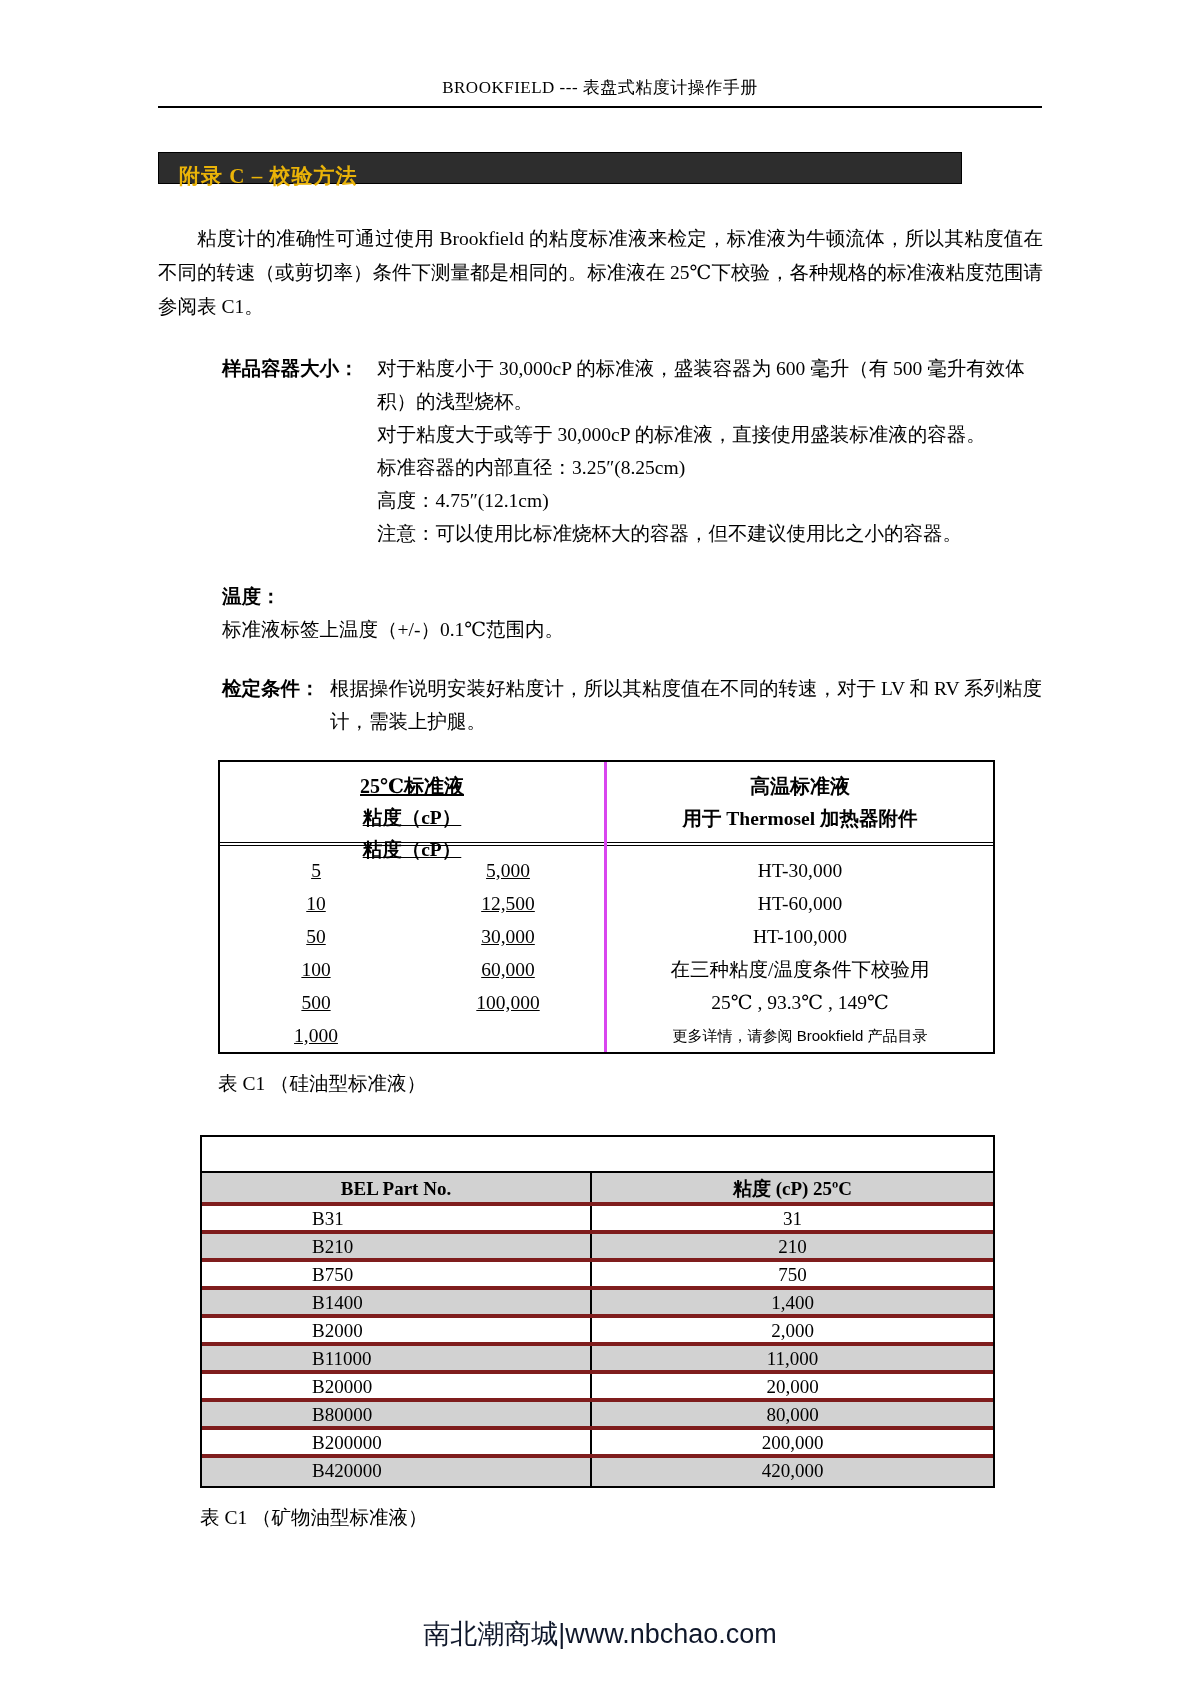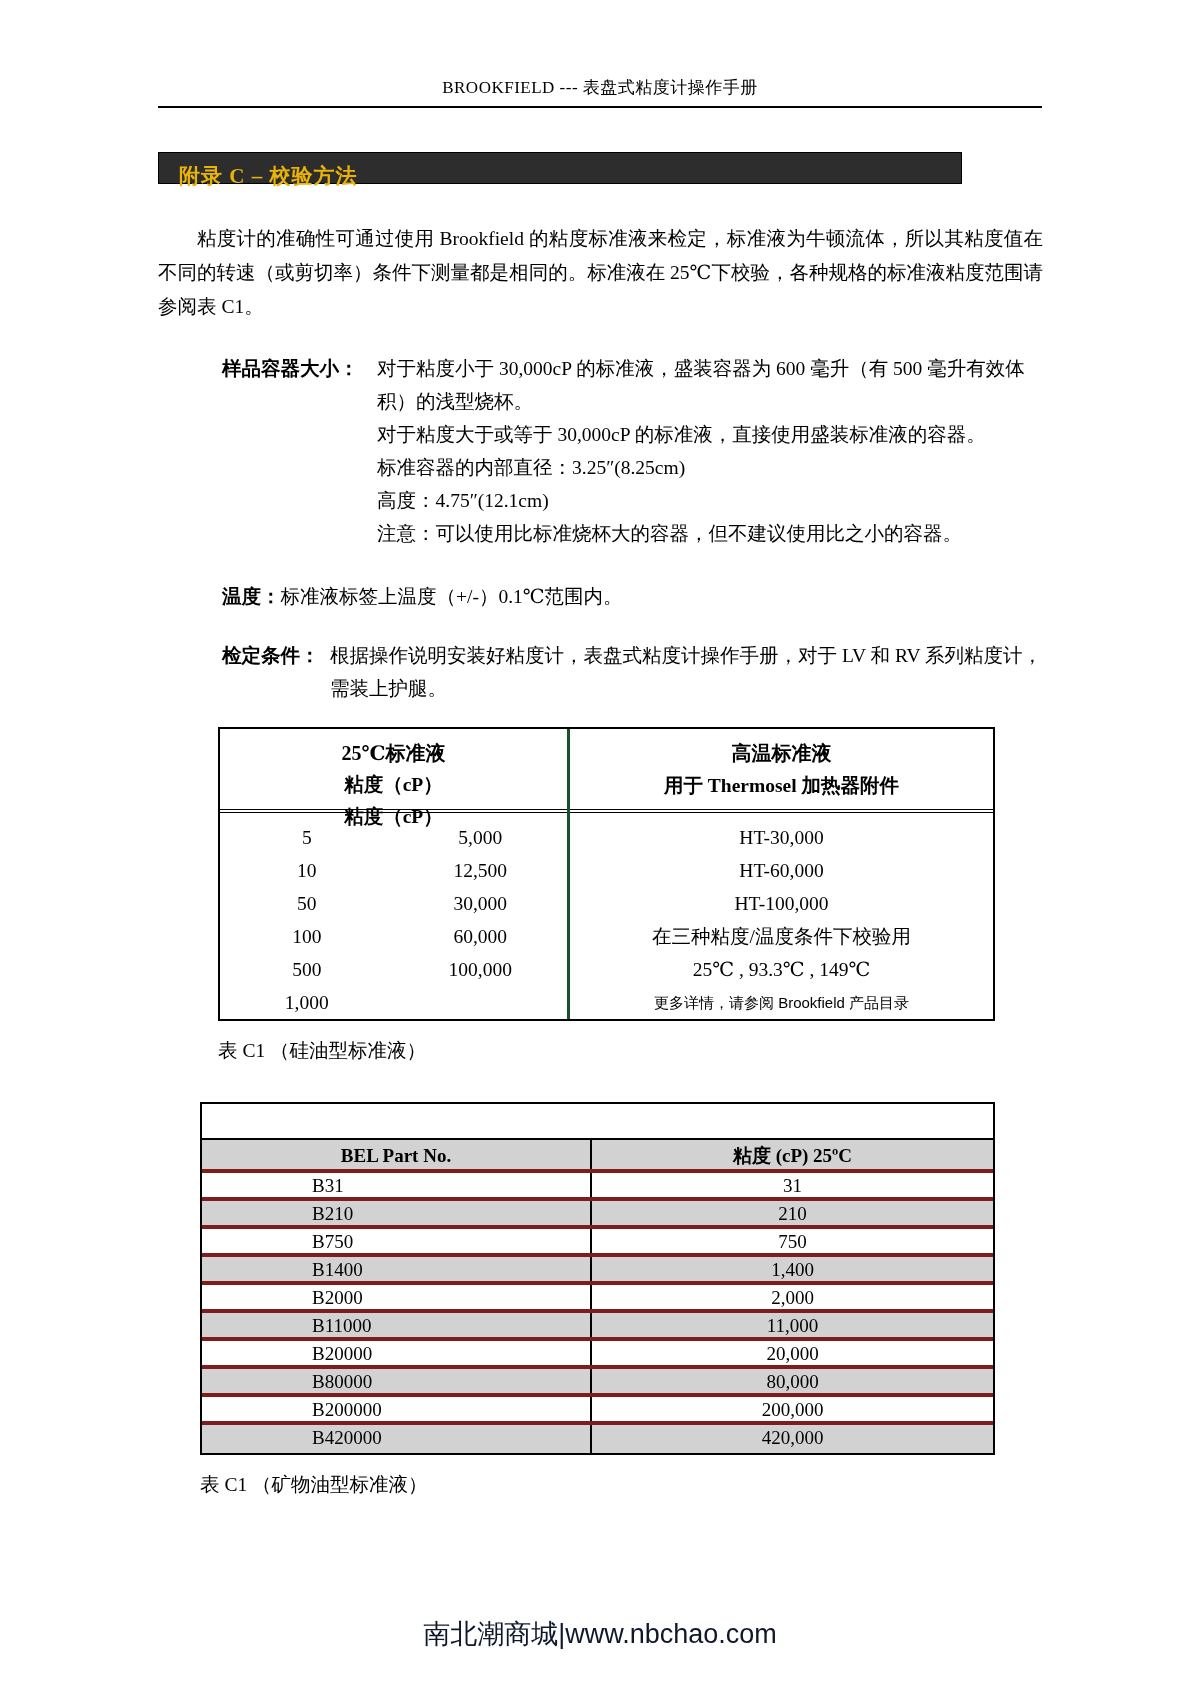--- a/index.html
+++ b/index.html
@@ -32,32 +32,32 @@
     font-size:19.5px; line-height:34px;
     text-align:justify; text-indent:2em;
   }
 
   
   .section { display:flex; margin-left:222px; width:822px; font-size:19.5px; line-height:33px; }
   .section .lbl { font-weight:bold; flex:0 0 auto; white-space:nowrap; }
   .sec-sample { margin-top:28px; }
   .sec-sample .lbl { width:155px; }
   .sec-sample .content { flex:1; }
-  .sec-temp { margin-top:30px; }
+  .sec-temp { margin-top:30px;flex-direction:column; }
   .sec-cond { margin-top:26px; }
   .sec-cond .lbl { width:108px; }
   .sec-cond .content { flex:1; }
 
   
   .table1 {
     margin:22px 0 0 218px; width:777px;
     border:2px solid #000;
     display:flex; font-size:19.5px;
   }
-  .t1-left { width:350px; border-right:3px solid #14532d; }
+  .t1-left { width:387px; border-right:3px solid #d946ef;text-decoration:underline; }
   .t1-right { flex:1; }
   .t1-head { height:84px; border-bottom:4px double #000; text-align:center; padding-top:8px; }
   .t1-head .t1-title { font-weight:bold; font-size:20px; line-height:32px; }
   .t1-subrow { display:flex; font-weight:bold; line-height:32px;flex-direction:column; }
   .t1-subrow div { flex:1; text-align:center; }
   .t1-head .t1-sub { font-weight:bold; line-height:34px; }
   .t1-body { padding-top:8px; }
   .t1-row { display:flex; height:33px; line-height:33px; }
   .t1-row div { flex:1; text-align:center; }
   .t1-rrow { height:33px; line-height:33px; text-align:center; }
@@ -111,21 +111,21 @@
     </div>
   </div>
 
   <div class="section sec-temp">
     <span class="lbl">温度：</span>
     <span>标准液标签上温度（+/-）0.1℃范围内。</span>
   </div>
 
   <div class="section sec-cond">
     <div class="lbl">检定条件：</div>
-    <div class="content">根据操作说明安装好粘度计，表盘式粘度计操作手册，对于 LV 和 RV 系列粘度计，需装上护腿。</div>
+    <div class="content">根据操作说明安装好粘度计，所以其粘度值在不同的转速，对于 LV 和 RV 系列粘度计，需装上护腿。</div>
   </div>
 
   <div class="table1">
     <div class="t1-left">
       <div class="t1-head">
         <div class="t1-title">25℃标准液</div>
         <div class="t1-subrow">
           <div>粘度（cP）</div>
           <div>粘度（cP）</div>
         </div>

